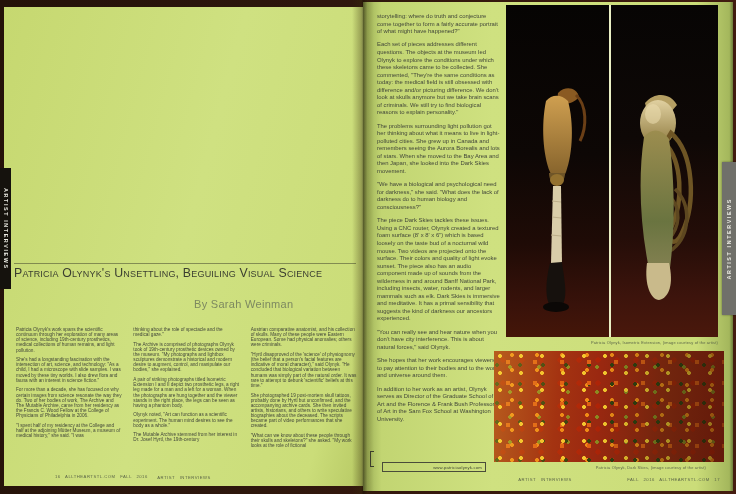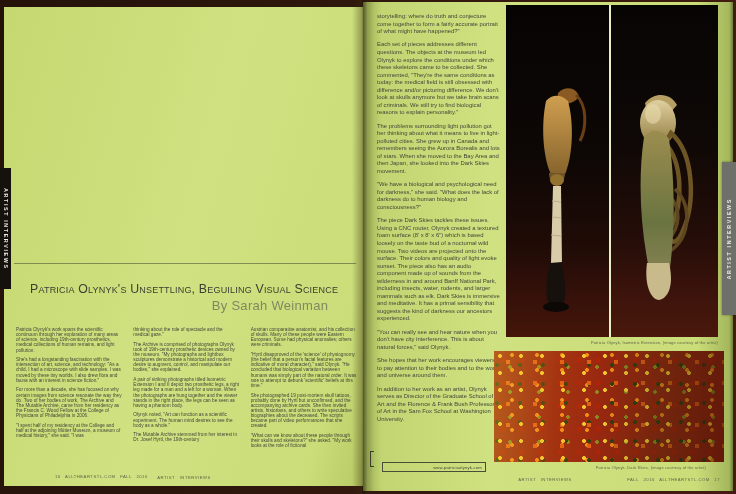--- a/index.html
+++ b/index.html
@@ -22,26 +22,26 @@
     background:linear-gradient(to right,rgba(30,25,5,0) 0%,rgba(55,45,10,.35) 42%,rgba(25,18,4,.5) 52%,rgba(55,45,10,.18) 70%,rgba(30,25,5,0) 100%);}
   
   .tab{position:absolute;z-index:8;display:flex;align-items:center;justify-content:center;}
   .tab-left{left:0;top:168px;width:11px;height:121px;background:#15120d;}
   .tab-right{left:722px;top:162px;width:14px;height:153px;background:#70706a;box-shadow:0 0 2px rgba(0,0,0,.4);}
   .tab span{writing-mode:vertical-rl;font-size:5.4px;letter-spacing:1.6px;color:#e9e9e1;white-space:nowrap;font-weight:bold;}
   .tab-right span{transform:rotate(180deg);}
   
   .title-rule{position:absolute;left:10px;top:256px;width:342px;height:1px;background:rgba(70,72,48,.55);}
   .article-title{
-    position:absolute;left:10px;top:259px;width:348px;margin:16px;
+    position:absolute;left:10px;top:259px;width:348px;margin:0;
     font-size:12.3px;font-weight:normal;font-variant:small-caps;letter-spacing:.2px;
     color:#3b3e30;white-space:nowrap;
   }
-  .byline{position:absolute;left:190px;top:291px;width:152px;text-align:center;
-    font-size:13px;color:#7d8960;letter-spacing:.3px;}
+  .byline{position:absolute;left:190px;top:291px;width:152px;text-align:left;
+    font-size:11px;color:#7d8960;letter-spacing:.3px;}
   .columns{position:absolute;left:12px;top:320px;width:341px;height:150px;display:flex;gap:11px;overflow:hidden;}
   .col{flex:1;font-size:4.7px;line-height:5.15px;color:#43483a;}
   .col .para,.rcol .para{margin:0 0 4.4px 0;}
   .rcol{position:absolute;left:14px;top:11px;width:124px;font-size:5.9px;line-height:7.55px;color:#43483a;}
   .rcol .para{margin:0 0 5.8px 0;}
   .footer{font-size:4.2px;letter-spacing:.5px;word-spacing:3px;color:#5b6547;font-variant:small-caps;}
   .footer-l{position:absolute;left:51px;top:467px;}
   .footer-c{position:absolute;left:115px;top:468px;width:130px;text-align:center;}
   .footer-rc{position:absolute;left:112px;top:475px;width:140px;text-align:center;}
   .footer-rr{position:absolute;left:235px;top:475px;width:122px;text-align:right;}

